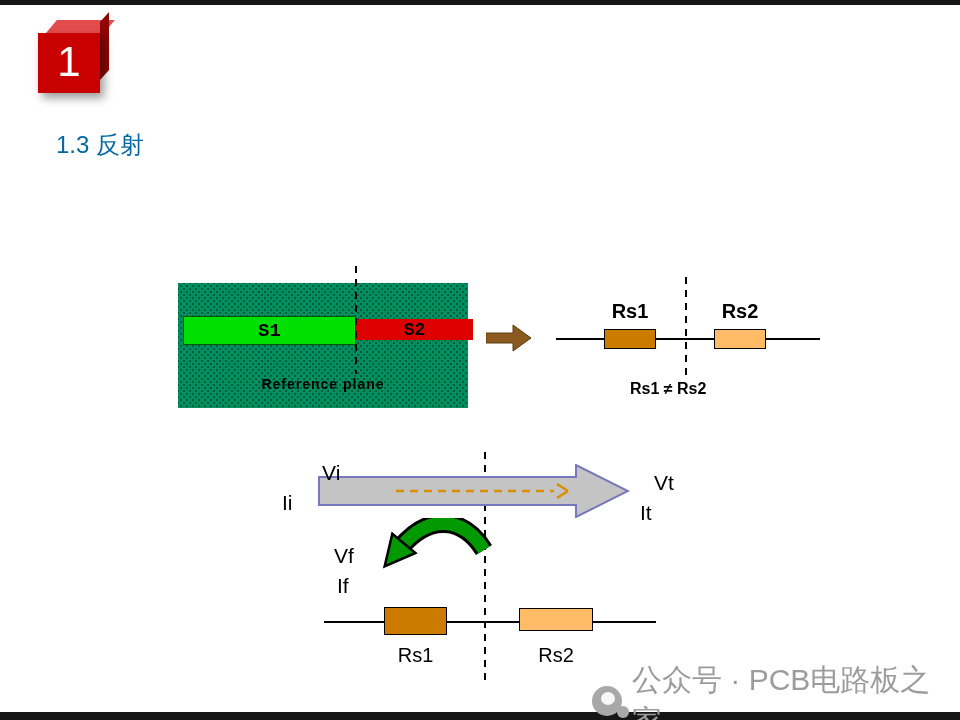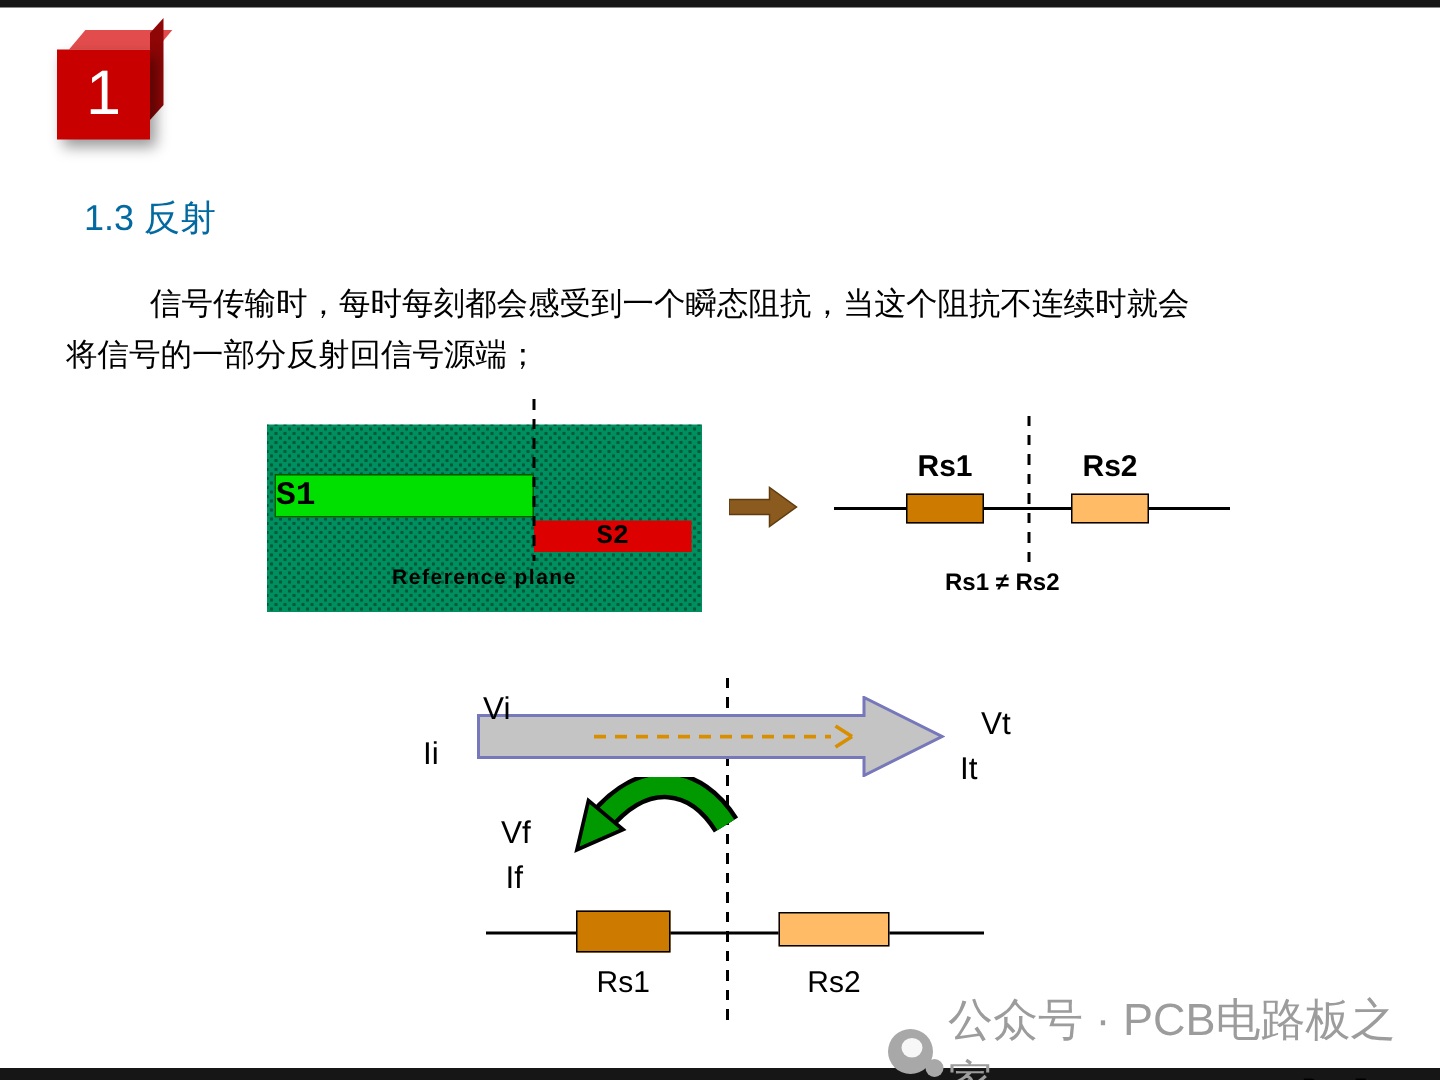--- a/index.html
+++ b/index.html
@@ -46,25 +46,25 @@
 
   
   .pcb-board{position:absolute;left:178px;top:283px;width:290px;height:125px;
     background-color:var(--pcb-green);
     background-image:
       radial-gradient(rgba(0,45,30,.55) 1px, transparent 1.4px),
       radial-gradient(rgba(0,45,30,.55) 1px, transparent 1.4px);
     background-size:6px 6px,6px 6px;background-position:0 0,3px 3px;z-index:2;}
   .s1-trace{position:absolute;left:5px;top:33px;width:173px;height:29px;
     background:var(--s1-green);border:1px solid #005500;
-    display:flex;align-items:center;justify-content:flex-start;
-    font-family:"Liberation Mono",monospace;font-weight:bold;font-size:22px;}
-  .s2-trace{position:absolute;left:178px;top:36px;width:105px;height:21px;
+    display:flex;align-items:center;justify-content:center;
+    font-family:"Liberation Mono",monospace;font-weight:bold;font-size:19px;}
+  .s2-trace{position:absolute;left:178px;top:36px;width:117px;height:21px;
     background:var(--s2-red);display:flex;align-items:center;justify-content:center;
-    font-family:"Liberation Mono",monospace;font-weight:bold;font-size:18px;margin-top:28px;}
+    font-family:"Liberation Mono",monospace;font-weight:bold;font-size:18px;}
   .ref-plane{position:absolute;left:0;right:0;bottom:16px;text-align:center;
     font-family:Liberation Sans, sans-serif;font-weight:bold;font-size:14px;
     letter-spacing:1px;}
 
   .vdash{position:absolute;width:2px;z-index:3;
     background-image:repeating-linear-gradient(to bottom,#000 0px,#000 7px,transparent 7px,transparent 13px);}
   .vdash1{left:355px;top:266px;height:108px;}
   .vdash2{left:685px;top:277px;height:100px;}
   .vdash3{left:484px;top:452px;height:232px;z-index:1;}
 
@@ -115,24 +115,20 @@
   <div class="edge top"></div>
 
   <div class="badge">
     <div class="badge-top"></div>
     <div class="badge-right"></div>
     <div class="badge-front"></div>
     <div class="badge-number">1</div>
   </div>
 
   <div class="page-title">1.3 反射</div>
-  <div class="body-text">
-    <div class="body-line1">信号传输时，每时每刻都会感受到一个瞬态阻抗，当这个阻抗不连续时就会</div>
-    <div class="body-line2">将信号的一部分反射回信号源端；</div>
-  </div>
 
   <div class="pcb-board">
     <div class="s1-trace">
       <span>S1</span>
     </div>
     <div class="s2-trace">
       <span>S2</span>
     </div>
     <div class="ref-plane">Reference plane</div>
   </div>

